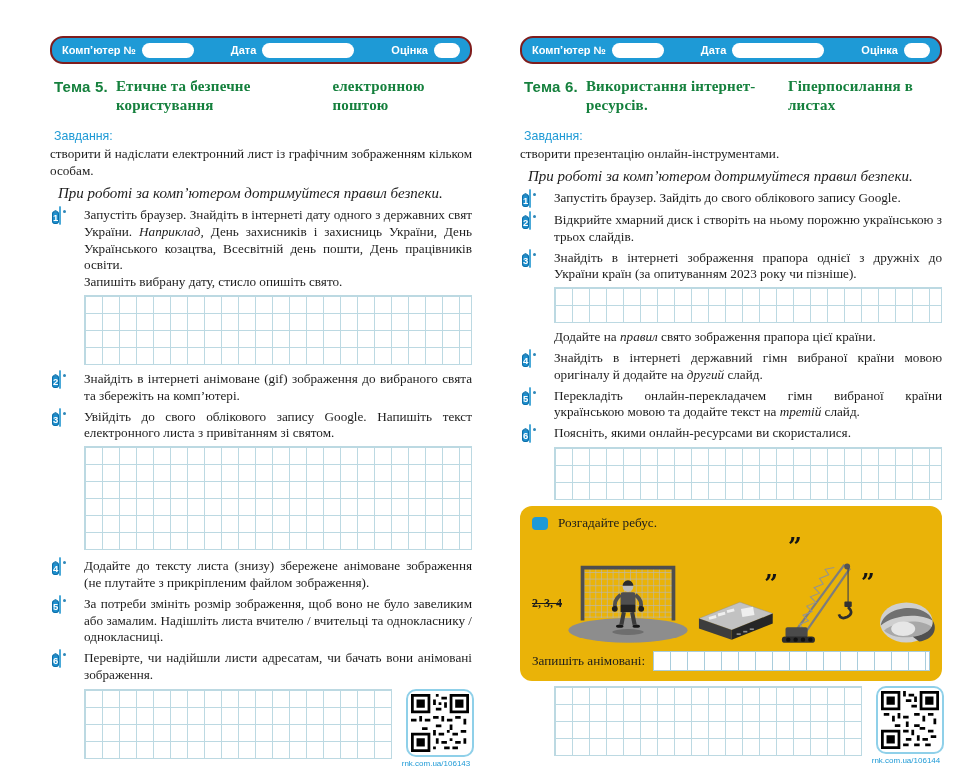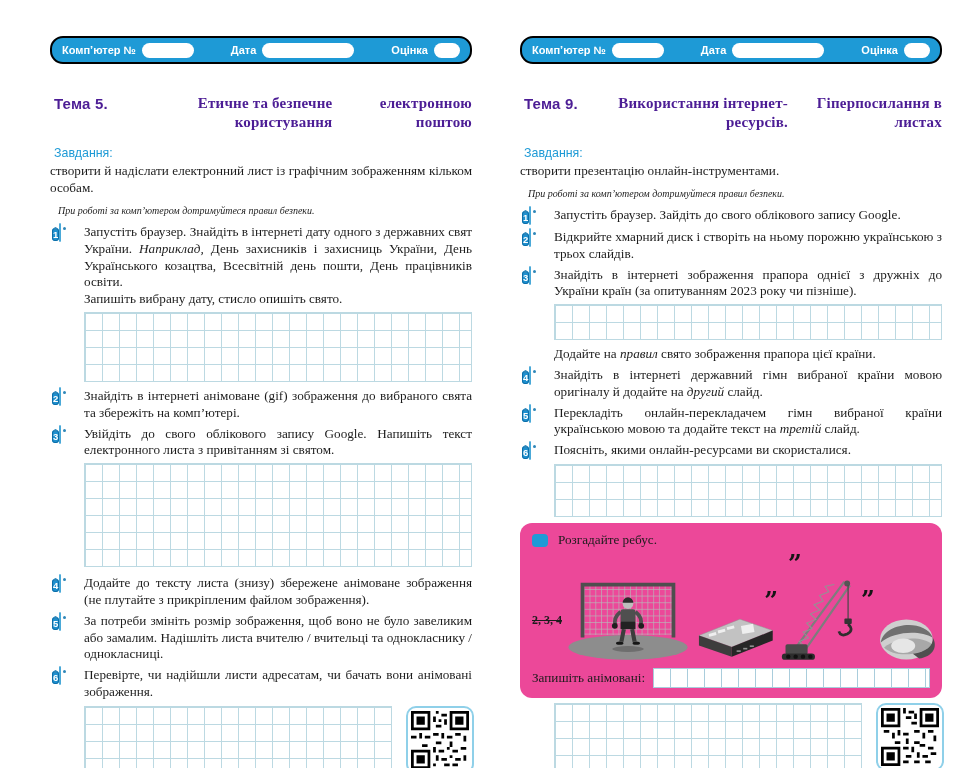--- a/index.html
+++ b/index.html
@@ -6,43 +6,43 @@
   body{
     width:975px;height:768px;overflow:hidden;background:#ffffff;
     font-family:"Liberation Serif", serif;color:#1c1c1c;
     -webkit-font-smoothing:antialiased;
   }
   .spread{display:flex;padding:36px 0 0 50px;gap:48px;}
   .page{width:422px;position:relative;}
 
   
   .hbar{
-    height:24px;background:#1e9ad6;border:2px solid #000000;border-radius:13px;
+    height:24px;background:#1e9ad6;border:2px solid #7f1d1d;border-radius:13px;
     display:flex;align-items:center;padding:0 10px;gap:6px;
     font-family:"Liberation Sans",sans-serif;font-size:11px;font-weight:bold;color:#fff;
   }
   .hlabel{white-space:nowrap;}
   .hfield{background:#fff;border-radius:8px;height:15px;display:inline-block;}
   .hfield-num{width:52px;margin-right:auto;}
   .hfield-date{width:92px;margin-right:auto;}
   .hfield-grade{width:26px;}
 
   
   .topic{
-    display:flex;margin-top:30px;color:#4c1d95;
+    display:flex;margin-top:13px;color:#15803d;
     font-family:"Liberation Sans",sans-serif;font-weight:bold;font-size:15px;
-    letter-spacing:.2px;line-height:19px;text-align:right;
+    letter-spacing:.2px;line-height:19px;
   }
   .tprefix{margin:0 8px 0 4px;white-space:nowrap;}
   .tlines{flex:1;display:flex;flex-direction:row;align-items:center;font-family:Liberation Serif, serif;}
 
   .taskrow{display:flex;margin-top:13px;line-height:17px;font-size:13.2px;flex-direction:column;}
   .tasklabel{color:#1e9ad6;font-family:"Liberation Sans",sans-serif;font-size:12.4px;margin:0 6px 0 4px;white-space:nowrap;}
   .tasktext{flex:1;text-align:justify;}
-  .safety{margin:6px 0 0 8px;font-style:italic;font-size:10px;line-height:17px;}
+  .safety{margin:6px 0 0 8px;font-style:italic;font-size:15px;line-height:17px;}
 
   
   .items{margin-top:5px;}
   .item{display:flex;margin-bottom:4px;}
   .badge{width:22px;margin-right:12px;flex:none;}
   .badge.spacer{visibility:hidden;height:1px;}
   .badge-num{
     width:15px;height:14px;background:#1e90cf;border:1px solid #0d6da6;border-radius:3px;
     color:#fff;text-align:center;line-height:14px;margin-left:2px;
     font-family:"Liberation Sans",sans-serif;font-size:9.5px;font-weight:bold;
@@ -82,21 +82,21 @@
     margin-top:2px;text-align:center;color:#1e9ad6;
     font-family:"Liberation Sans",sans-serif;font-size:8px;white-space:nowrap;
   }
   .pagenum{
     margin-top:8px;font-family:"Liberation Sans",sans-serif;font-weight:bold;font-size:13.5px;color:#111;
   }
   .pagenum.right{text-align:right;}
 
   
   .rebus{
-    background:#ec4899;border-radius:12px;padding:9px 12px 10px 12px;margin-top:0;
+    background:#eab308;border-radius:12px;padding:9px 12px 10px 12px;margin-top:0;
   }
   .rebus-head{display:flex;align-items:center;gap:10px;}
   .rebus-bullet{width:16px;height:13px;background:#1e9ad6;border-radius:4px;flex:none;}
   .rebus-title{font-size:13.2px;}
   .rebus-figs{
     display:flex;align-items:flex-end;gap:4px;padding:18px 0 2px 0;height:96px;
   }
   .strike{
     text-decoration:line-through;font-weight:bold;font-size:12px;white-space:nowrap;
     margin-bottom:34px;flex:none;
@@ -229,21 +229,21 @@
     <div class="hbar">
       <span class="hlabel">Комп’ютер №</span>
       <span class="hfield hfield-num"></span>
       <span class="hlabel">Дата</span>
       <span class="hfield hfield-date"></span>
       <span class="hlabel">Оцінка</span>
       <span class="hfield hfield-grade"></span>
     </div>
 
     <div class="topic">
-      <span class="tprefix">Тема 9.</span>
+      <span class="tprefix">Тема 6.</span>
       <span class="tlines">
         <span>Використання інтернет-ресурсів.</span>
         <span>Гіперпосилання в листах</span>
       </span>
     </div>
 
     <div class="taskrow">
       <span class="tasklabel">Завдання:</span>
       <span class="tasktext">створити презентацію онлайн-інструментами.</span>
     </div>

